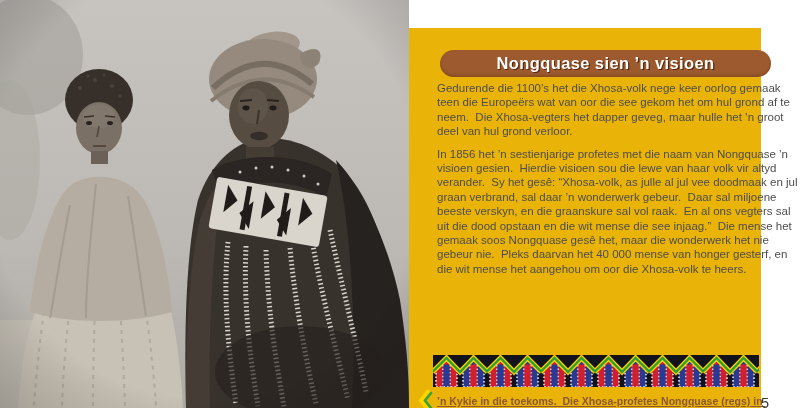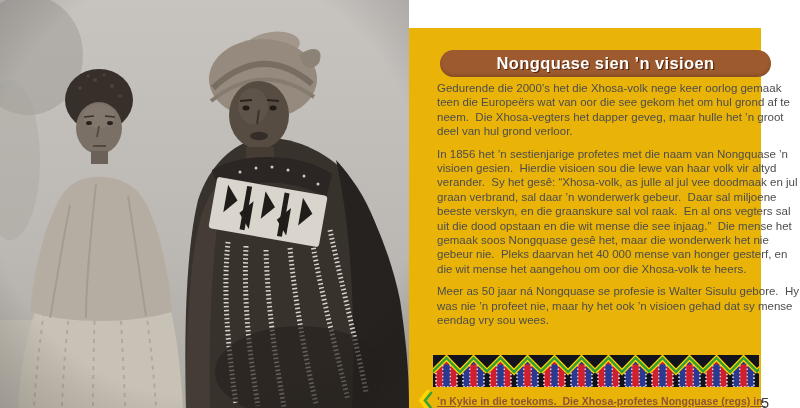--- a/index.html
+++ b/index.html
@@ -169,23 +169,22 @@
   </svg>
 </div>
 
 <div class="text-page">
 
   <div class="title-banner">
     <span>Nongquase sien ’n visioen</span>
   </div>
 
   <div class="article">
-      <div class="para"><span>Gedurende die 2000’s het die Xhosa-volk nege keer oorlog gemaak teen die Europeërs wat van oor die see gekom het om hul grond af te neem.  Die Xhosa-vegters het dapper geveg, maar hulle het ’n groot deel van hul grond verloor.</span></div>
+      <div class="para"><span>Gedurende die 1100’s het die Xhosa-volk nege keer oorlog gemaak teen die Europeërs wat van oor die see gekom het om hul grond af te neem.  Die Xhosa-vegters het dapper geveg, maar hulle het ’n groot deel van hul grond verloor.</span></div>
       <div class="para"><span>In 1856 het ’n sestienjarige </span><span class="b">profetes</span><span> met die naam van Nongquase ’n </span><span class="b">visioen</span><span> gesien.  Hierdie visioen sou die lewe van haar volk vir altyd verander.  Sy het gesê: “Xhosa-volk, as julle al jul vee doodmaak en jul graan verbrand, sal daar ’n wonderwerk gebeur.  Daar sal miljoene beeste verskyn, en die graanskure sal vol raak.  En al ons vegters sal uit die dood opstaan en die wit mense die see injaag.”  Die mense het gemaak soos Nongquase gesê het, maar die wonderwerk het nie gebeur nie.  Pleks daarvan het 40 000 mense van honger gesterf, en die wit mense het aangehou om oor die Xhosa-volk te </span><span class="b">heers</span><span>.</span></div>
-      <div class="para"><span>Meer as 50 jaar ná Nongquase se profesie is Walter Sisulu gebore.  Hy was nie ’n profeet nie, maar hy het ook ’n visioen gehad dat sy mense eendag vry sou wees.</span></div>
     </div>
 
   <svg class="bead-border" viewBox="0 0 326 32" preserveAspectRatio="none">
     <defs>
       <pattern id="bead" width="54" height="32" patternUnits="userSpaceOnUse">
         <rect width="54" height="32" fill="#13131d"></rect>
 
         <polygon points="3,14 13.5,5 24,14 24,32 3,32" fill="#cf2030"></polygon>
         <polygon points="9.8,9.5 17.2,9.5 17.2,32 9.8,32" fill="#2b3990"></polygon>
         <polygon points="3,14 13.5,5 24,14 24,32 3,32" fill="none" stroke="#ffffff" stroke-width="1.4" stroke-dasharray="1.6 2"></polygon>

